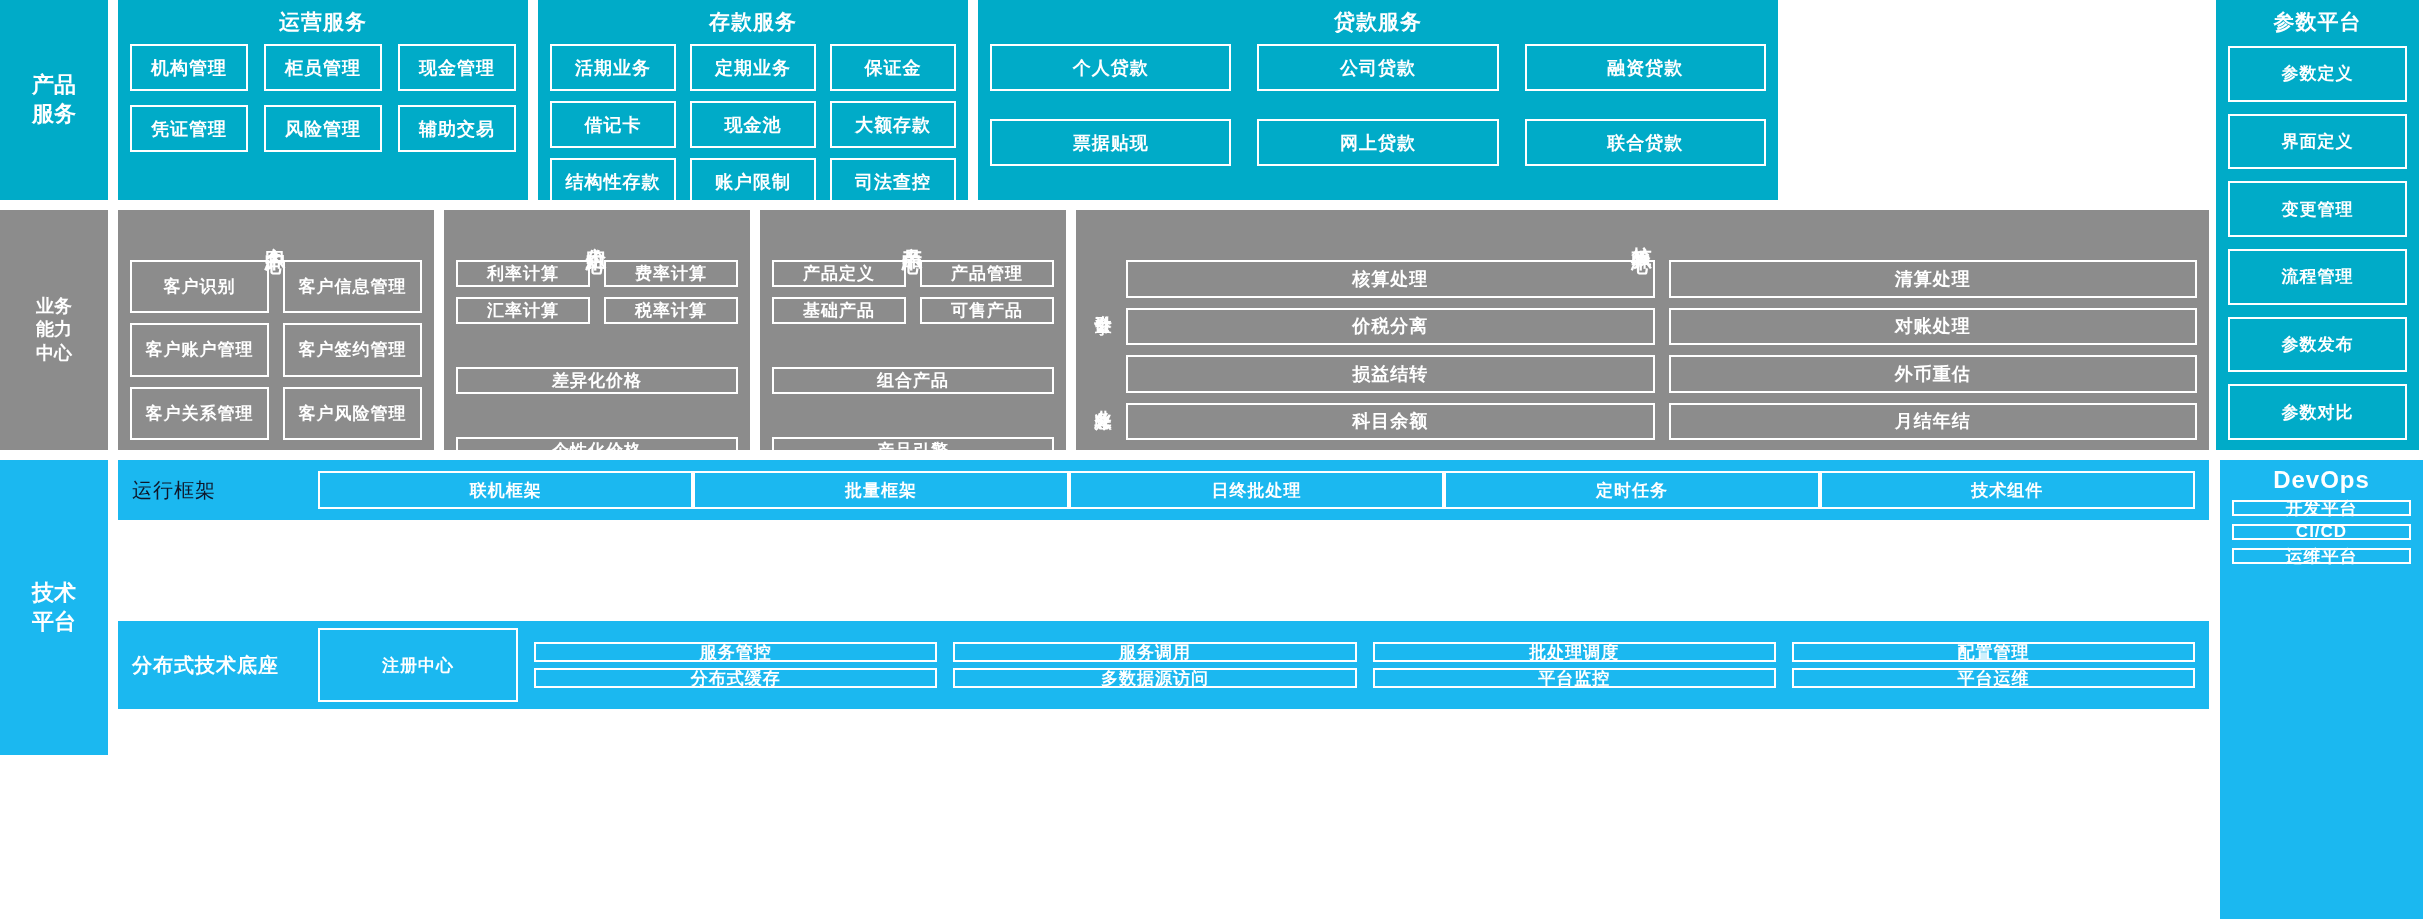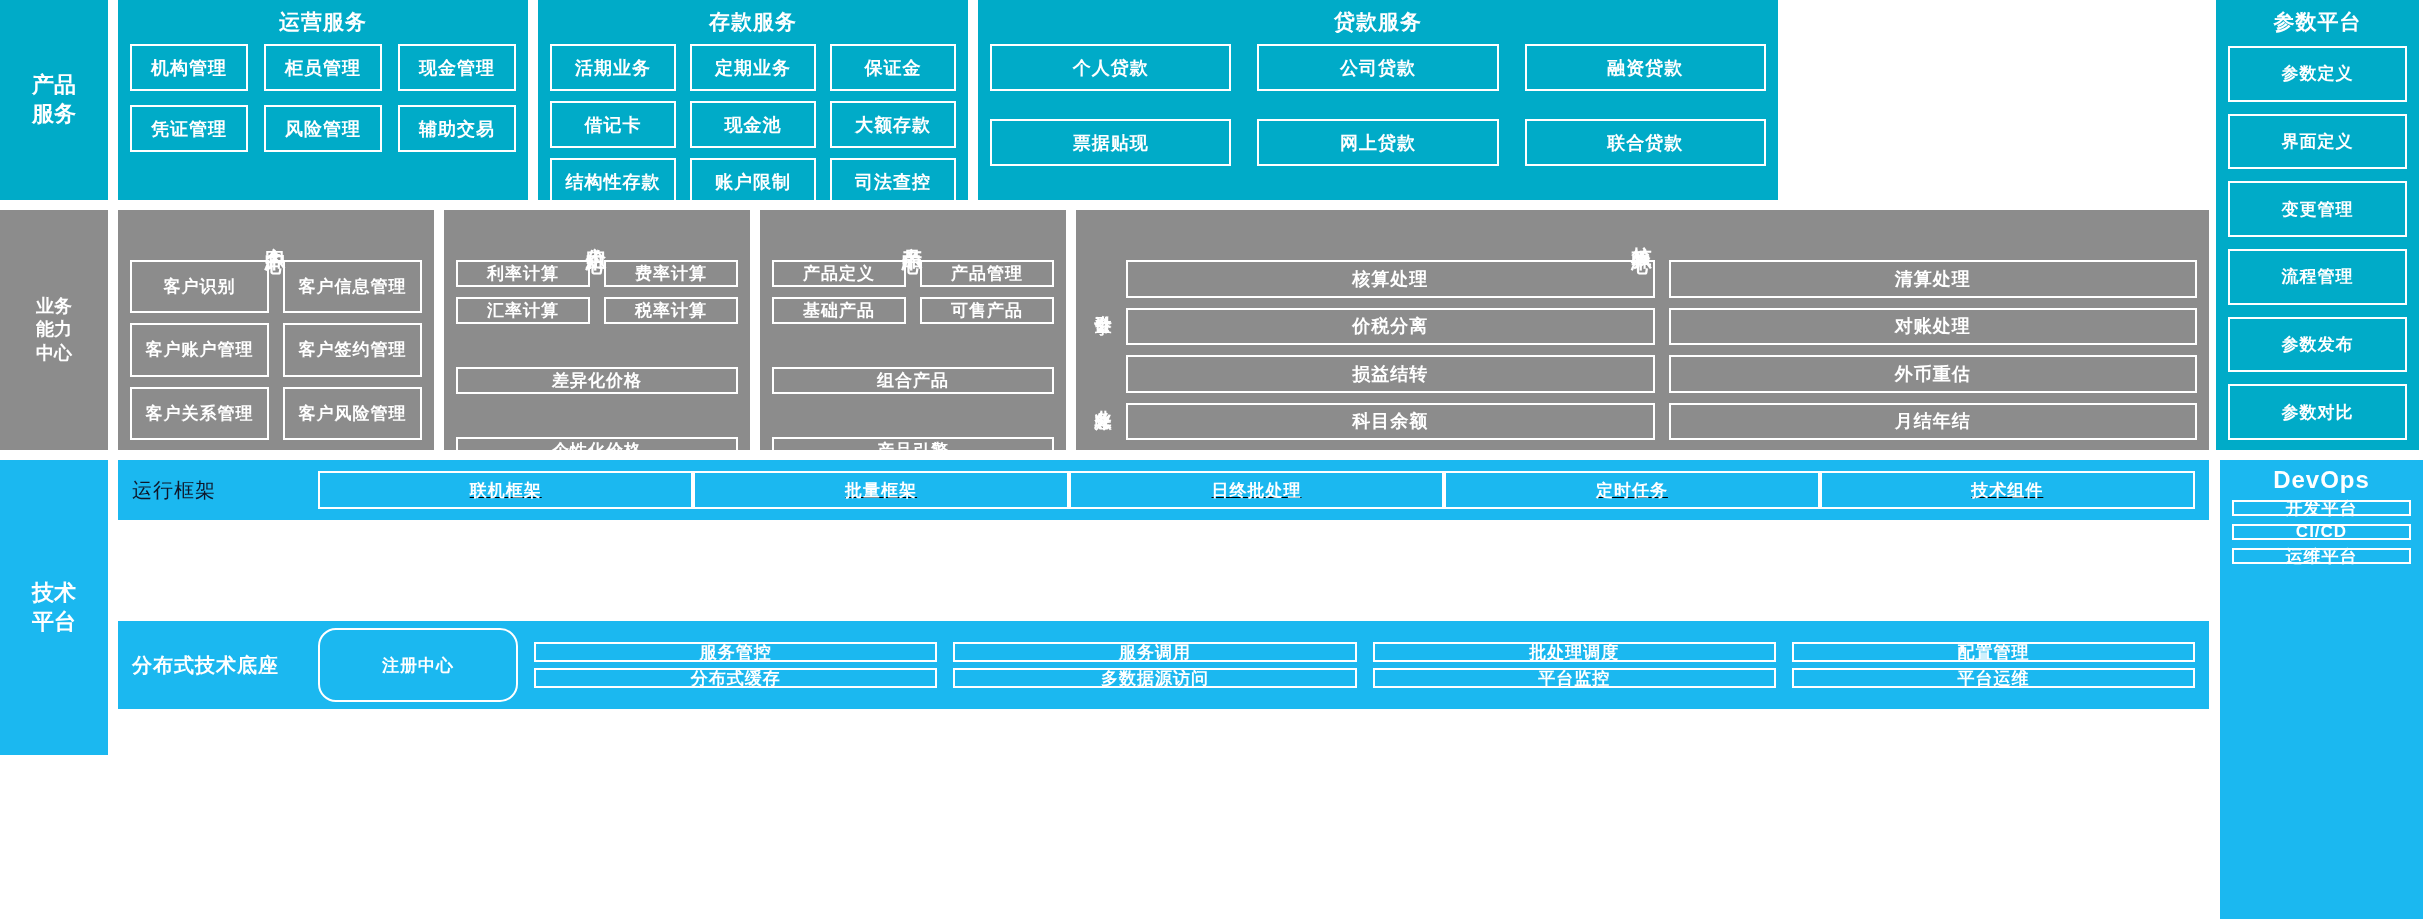--- a/index.html
+++ b/index.html
@@ -119,27 +119,27 @@
   #tech-wrap2 { display: flex; gap: 10px; height: 145px; margin-top: 10px; }
 
   .tband {
     background: #1BB8F0; display: flex; align-items: center;
     padding: 8px 14px; gap: 16px; flex: 1;
   }
   .tband .tlabel {
     color: #0f172a; font-size: 20px; font-weight: normal;
     flex: 0 0 auto; min-width: 170px; letter-spacing: 1px;
   }
-  .tband .titems { display: flex; gap: 0; flex: 1; text-decoration: underline; }
+  .tband .titems { display: flex; gap: 0; flex: 1; }
   .tband .tile { flex: 1; height: 38px; font-size: 17px; }
 
   #base-band { background: #1BB8F0; display: flex; align-items: center; padding: 10px 14px; gap: 16px; flex: 1; }
   #base-band .tlabel { color: #fff; font-size: 20px; font-weight: bold; flex: 0 0 auto; min-width: 170px; letter-spacing: 1px; }
   #base-band .reg { flex: 0 0 200px; display: flex; }
-  #base-band .reg .tile { width: 100%; height: 74px; font-size: 17px; border-radius: 18px; }
+  #base-band .reg .tile { width: 100%; height: 74px; font-size: 17px; }
   #base-band .cols { display: grid; grid-template-columns: repeat(4, 1fr); gap: 16px; flex: 1; }
   #base-band .col { display: flex; flex-direction: column; gap: 6px; }
   #base-band .col .tile { height: 20px; font-size: 17px; }
 
   
   #devops {
     position: absolute; right: 0; top: 460px;
     width: 203px; height: 459px;
     background: #1BB8F0;
     padding: 6px 12px 10px 12px;

